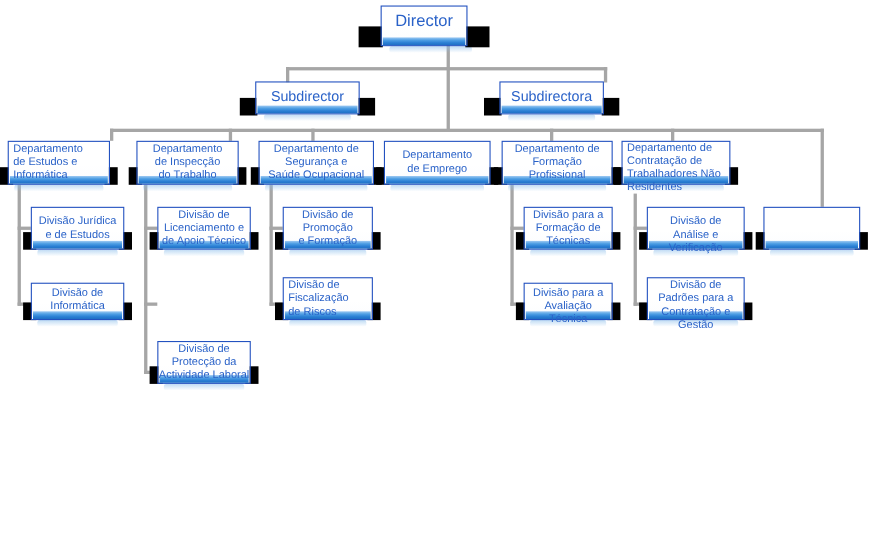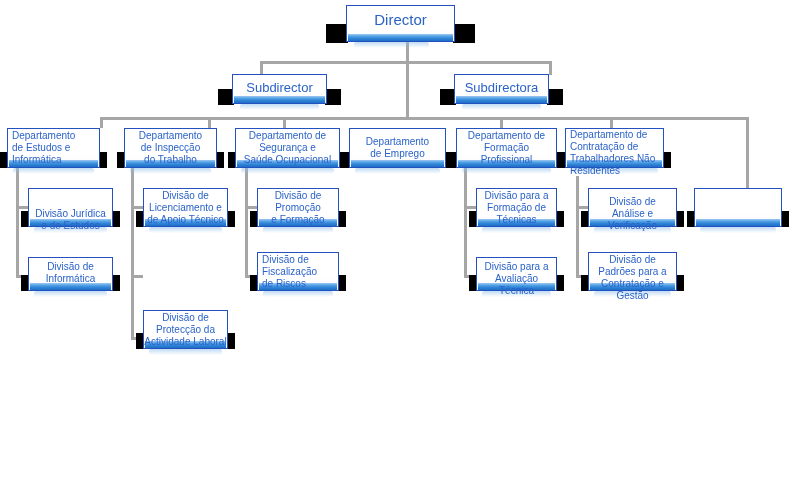--- a/index.html
+++ b/index.html
@@ -125,21 +125,21 @@
   <div class="conn" style="left:245px; top:275px; width:12px; height:3px;"></div>
 
   <div class="conn" style="left:464px; top:168px; width:3px; height:110px;"></div>
   <div class="conn" style="left:464px; top:206px; width:12px; height:3px;"></div>
   <div class="conn" style="left:464px; top:275px; width:12px; height:3px;"></div>
 
   <div class="conn" style="left:576px; top:176px; width:3px; height:102px;"></div>
   <div class="conn" style="left:576px; top:206px; width:12px; height:3px;"></div>
   <div class="conn" style="left:576px; top:275px; width:12px; height:3px;"></div>
 
-  <div class="node tier-top" style="left:346px; top:5px; width:109px; height:37px;">
+  <div class="node tier-top" style="left:346px; top:5px; width:79px; height:37px;">
     <div class="glow" style="left:8px; top:37px; width:75px; height:6px;"></div>
     <div class="shadow-l" style="left:-20px; top:19px; width:22px; height:19px;"></div>
     <div class="shadow-r" style="right:-20px; top:19px; width:22px; height:19px;"></div>
     <div class="body"></div>
     <div class="label">Director</div>
   </div>
 
   <div class="node tier-sub" style="left:454px; top:74px; width:95px; height:30px;">
     <div class="glow" style="left:8px; top:30px; width:79px; height:6px;"></div>
     <div class="shadow-l" style="left:-14px; top:15px; width:16px; height:16px;"></div>
@@ -214,21 +214,21 @@
 Contratação de
 Trabalhadores Não
 Residentes</div>
   </div>
 
   <div class="node" style="left:28px; top:188px; width:85px; height:39px;">
     <div class="glow" style="left:6px; top:39px; width:73px; height:6px;"></div>
     <div class="shadow-l" style="left:-7px; top:23px; width:12px; height:16px;"></div>
     <div class="shadow-r" style="right:-7px; top:23px; width:12px; height:16px;"></div>
     <div class="body"></div>
-    <div class="label" style="top:8px;margin-top:12px;">Divisão Jurídica
+    <div class="label" style="top:8px;">Divisão Jurídica
 e de Estudos</div>
   </div>
 
   <div class="node" style="left:143px; top:188px; width:85px; height:39px;">
     <div class="glow" style="left:6px; top:39px; width:73px; height:6px;"></div>
     <div class="shadow-l" style="left:-7px; top:23px; width:12px; height:16px;"></div>
     <div class="shadow-r" style="right:-7px; top:23px; width:12px; height:16px;"></div>
     <div class="body"></div>
     <div class="label" style="top:2px;">Divisão de
 Licenciamento e

